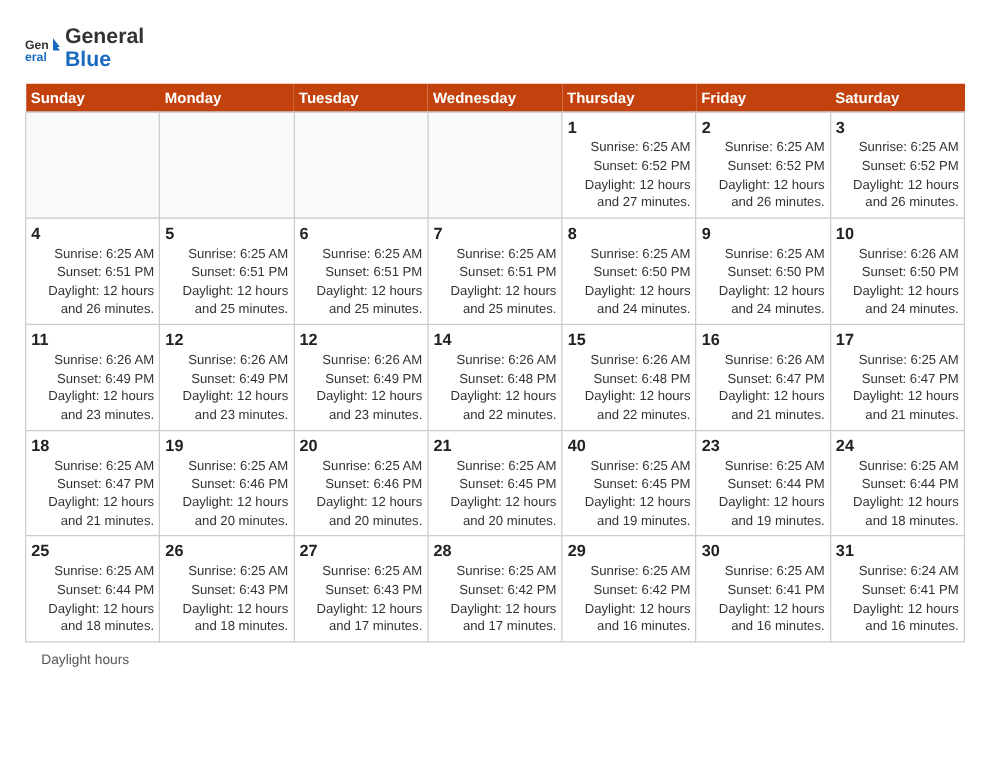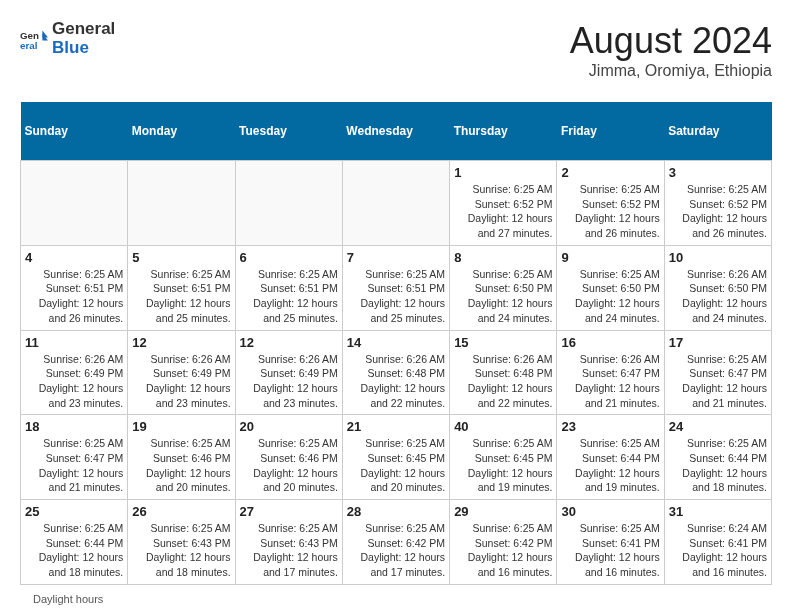--- a/index.html
+++ b/index.html
@@ -7,21 +7,21 @@
       font-family: Arial, sans-serif;
       background: #fff;
       width: 792px;
       min-height: 612px;
       padding: 20px;
     }
     .header-area {
       display: flex;
       justify-content: space-between;
       align-items: flex-start;
-      margin-bottom: 22px;
+      margin-bottom: 10px;
     }
     .logo {
       display: flex;
       align-items: center;
       gap: 4px;
     }
     .logo-icon {
       width: 28px;
       height: 28px;
     }
@@ -36,23 +36,23 @@
     .calendar-subtitle {
       font-size: 16px;
       color: #444;
     }
     table {
       width: 100%;
       border-collapse: collapse;
       font-size: 11px;
     }
     thead tr th {
-      background-color: #0369a1;
+      background-color: #c2410c;
       color: #fff;
-      padding: 22px 4px;
+      padding: 4px 4px;
       text-align: left;
       font-weight: bold;
       font-size: 12px;
     }
     tbody tr td {
       border: 1px solid #ccc;
       vertical-align: top;
       padding: 4px;
       width: 107px;
       min-height: 70px;
@@ -90,24 +90,20 @@
       <text x="0" y="20" font-size="14" font-weight="bold" fill="#333">Gen</text>
       <text x="0" y="34" font-size="14" font-weight="bold" fill="#1a6bbf">eral</text>
       <polygon points="32,8 40,18 32,18" fill="#1a6bbf"></polygon>
       <polygon points="36,14 44,24 36,24" fill="#1a6bbf" transform="translate(-4,-2)"></polygon>
     </svg>
     <div>
       <div style="font-size:17px;font-weight:bold;color:#333;line-height:1.1;text-align:right;">General</div>
       <div style="font-size:17px;font-weight:bold;color:#1a6bbf;line-height:1.1;">Blue</div>
     </div>
   </div>
-  <div class="title-area">
-    <div class="calendar-title">August 2024</div>
-    <div class="calendar-subtitle">Jimma, Oromiya, Ethiopia</div>
-  </div>
 </div>
 
 <table>
   <thead>
     <tr>
     <th>Sunday</th>
         <th>Monday</th>
         <th>Tuesday</th>
         <th>Wednesday</th>
         <th>Thursday</th>

